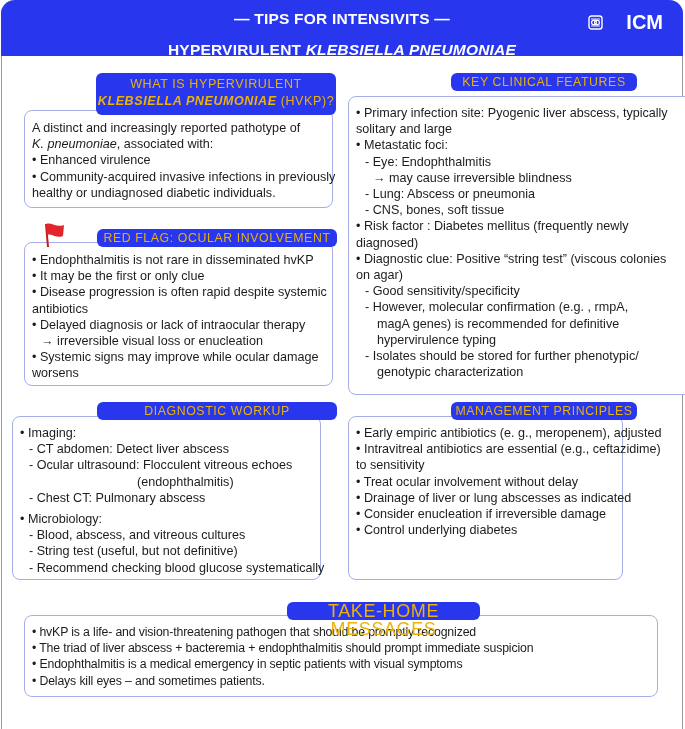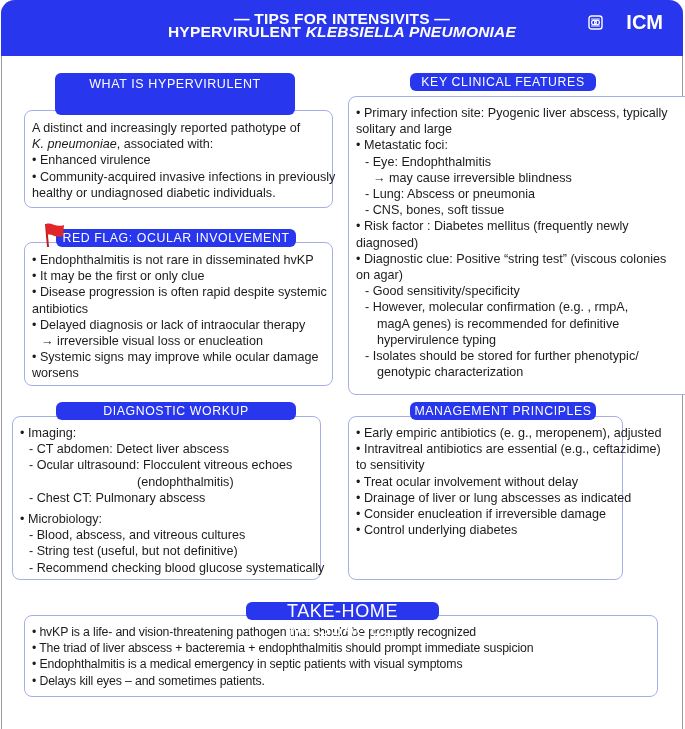--- a/index.html
+++ b/index.html
@@ -1,26 +1,26 @@
 <!DOCTYPE html>
 <html><head>
 <meta charset="utf-8">
 <style>
   html, body { margin:0; padding:0; background:#ffffff; }
   body { width:685px; height:729px; position:relative; overflow:hidden; font-family:"Liberation Sans", sans-serif; color:#1c1c1c; }
   .frame { position:absolute; left:1px; top:0; width:682px; height:740px; border:1px solid #9a9a9a; border-top:none; border-radius:14px 14px 0 0; box-sizing:border-box; }
   .header { position:absolute; left:1px; top:0; width:682px; height:56px; background:#2836ee; border-radius:14px 14px 0 0; color:#fff; text-align:center; }
   .header .l1 { position:absolute; left:0; right:0; top:10px; font-weight:bold; font-size:15.5px; letter-spacing:0.2px; }
-  .header .l2 { position:absolute; left:0; right:0; top:23px; font-weight:bold; font-size:15.5px; letter-spacing:0.2px; }
+  .header .l2 { position:absolute; left:0; right:0; top:41px; font-weight:bold; font-size:15.5px; letter-spacing:0.2px; }
   .header .l2 i { font-style:italic; }
   .logo { position:absolute; right:20px; top:11px; display:flex; align-items:center; gap:23px; font-weight:bold; font-size:20px; }
   .logo svg { display:block; }
 
   .box { position:absolute; border:1.3px solid #a8aee8; border-radius:8px; background:#fff; box-sizing:border-box; font-size:12.6px; line-height:16.2px; padding:8px 6px 6px 7px; }
-  .pill { position:absolute; background:#2836ee; color:#ffffff; text-align:center; border-radius:6px; font-size:12px; letter-spacing:0.6px; z-index:2; box-sizing:border-box; }
+  .pill { position:absolute; background:#2836ee; color:#eab308; text-align:center; border-radius:6px; font-size:12px; letter-spacing:0.6px; z-index:2; box-sizing:border-box;margin-left:41px; }
   .pill.tall { line-height:17px; padding-top:3px; }
   .line { white-space:nowrap; }
   .ind1 { padding-left:9px; }
   .ind2 { padding-left:17px; }
   .indwrap { padding-left:21px; }
   .gap { height:5px; }
   .flag { position:absolute; z-index:3; }
   .takehome .line { font-size:12.3px; letter-spacing:-0.15px; }
 </style>
 </head>
@@ -40,20 +40,21 @@
           <line x1="3" y1="4" x2="12" y2="4" stroke="#fff" stroke-width="0.9"></line>
           <line x1="3" y1="11" x2="12" y2="11" stroke="#fff" stroke-width="0.9"></line>
         </svg>
     </span>
     <span>ICM</span>
   </div>
 </div>
 
 <div class="pill tall" style="left:55px; top:73px; width:240px; height:42px; font-size:12.5px;">
   <div>WHAT IS HYPERVIRULENT</div>
+  <div><b><i>KLEBSIELLA PNEUMONIAE</i></b><span> (HVKP)?</span></div>
 </div>
 <div class="box" style="left:24px; top:110px; width:309px; height:98px; padding-top:9px;">
   <div class="line">A distinct and increasingly reported pathotype of</div>
   <div class="line"><i>K. pneumoniae</i><span>, associated with:</span></div>
   <div class="line">• Enhanced virulence</div>
   <div class="line">• Community-acquired invasive infections in previously</div>
   <div class="line">healthy or undiagnosed diabetic individuals.</div>
 </div>
 
 <svg class="flag" width="24" height="26" viewBox="0 0 24 26" style="left:42px; top:222px;">

